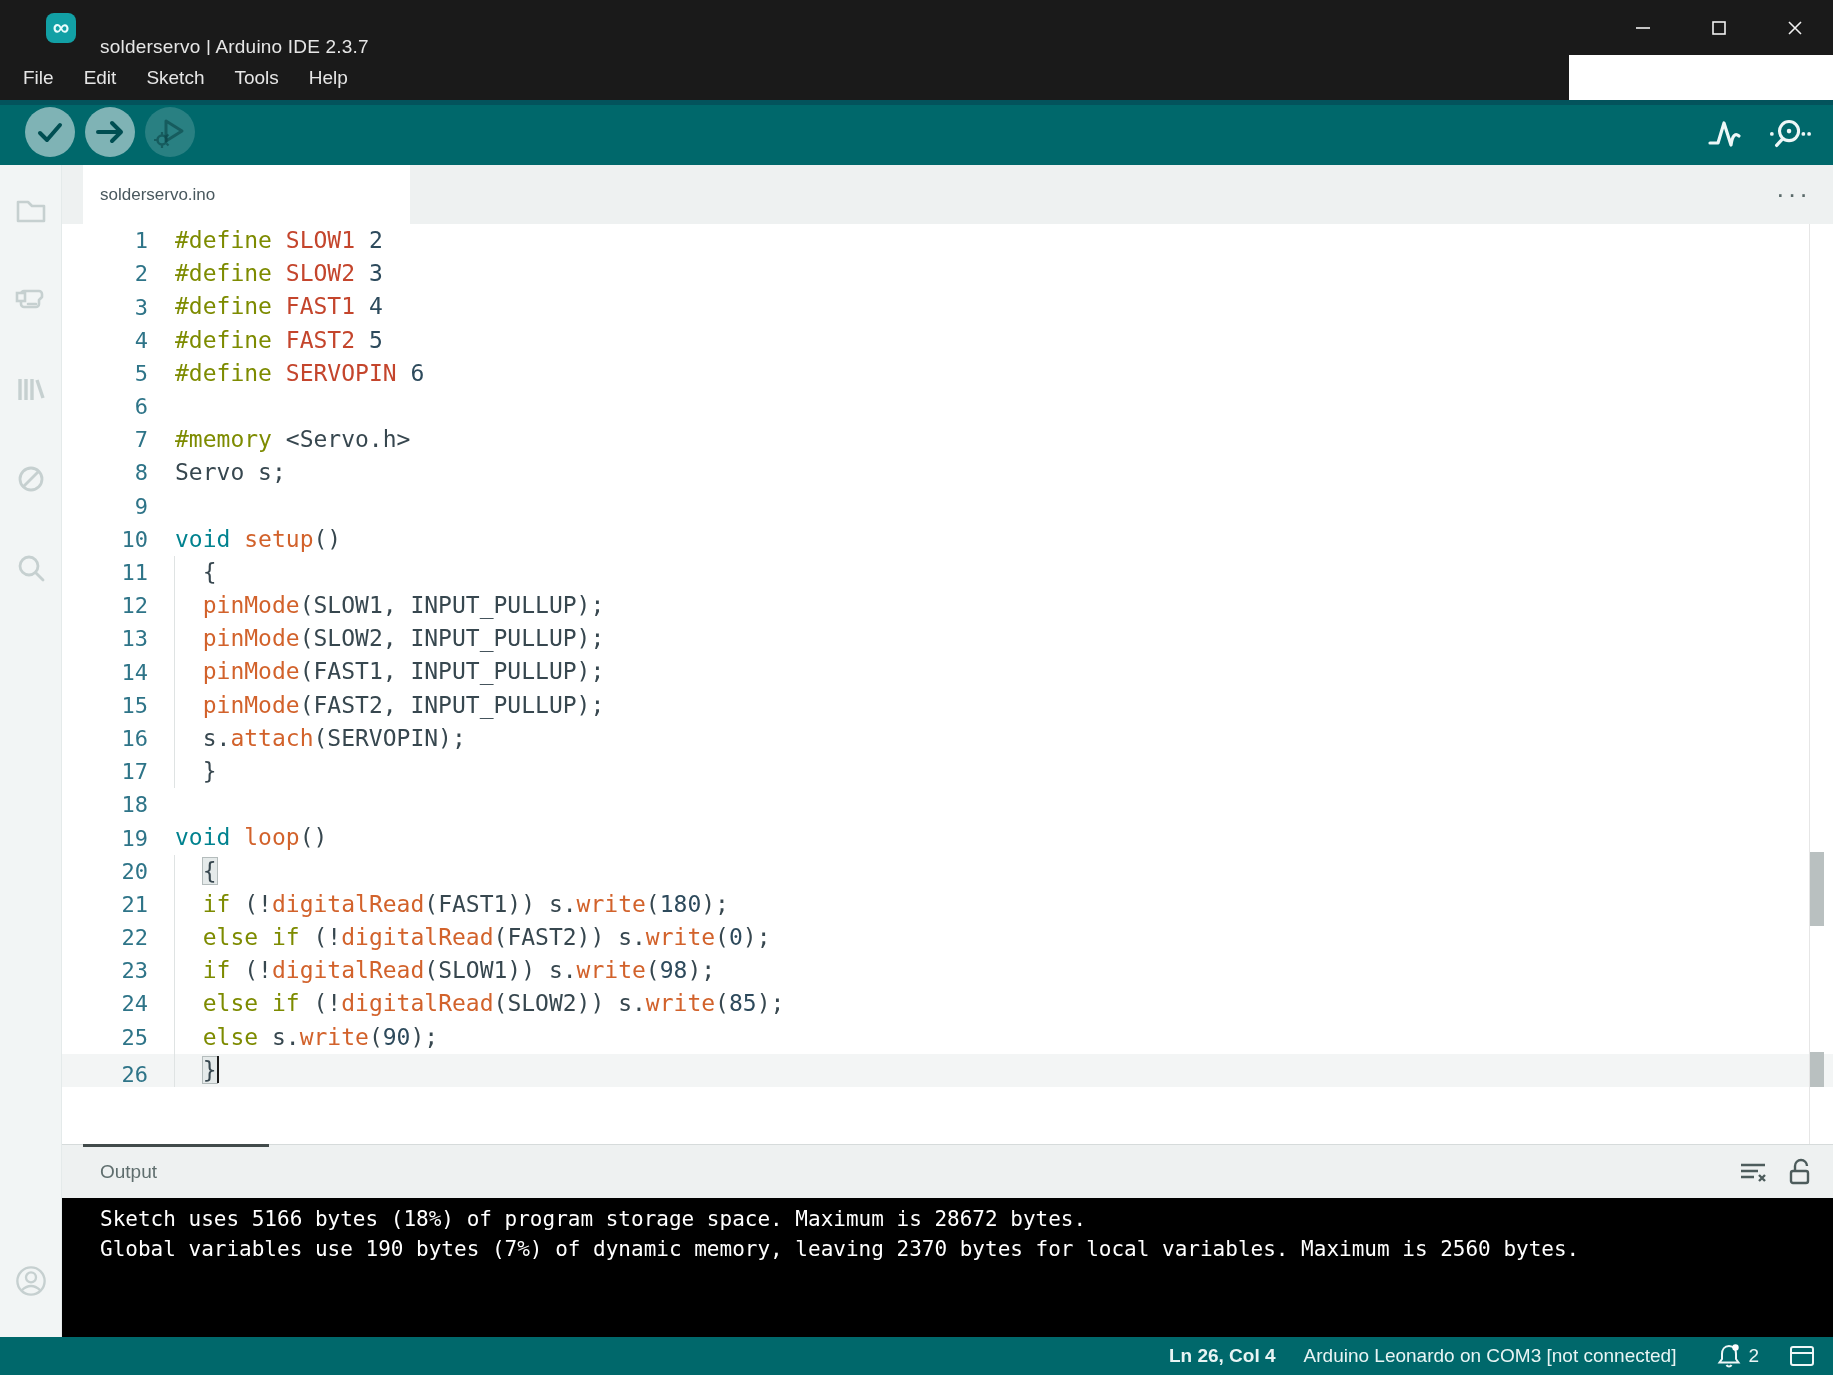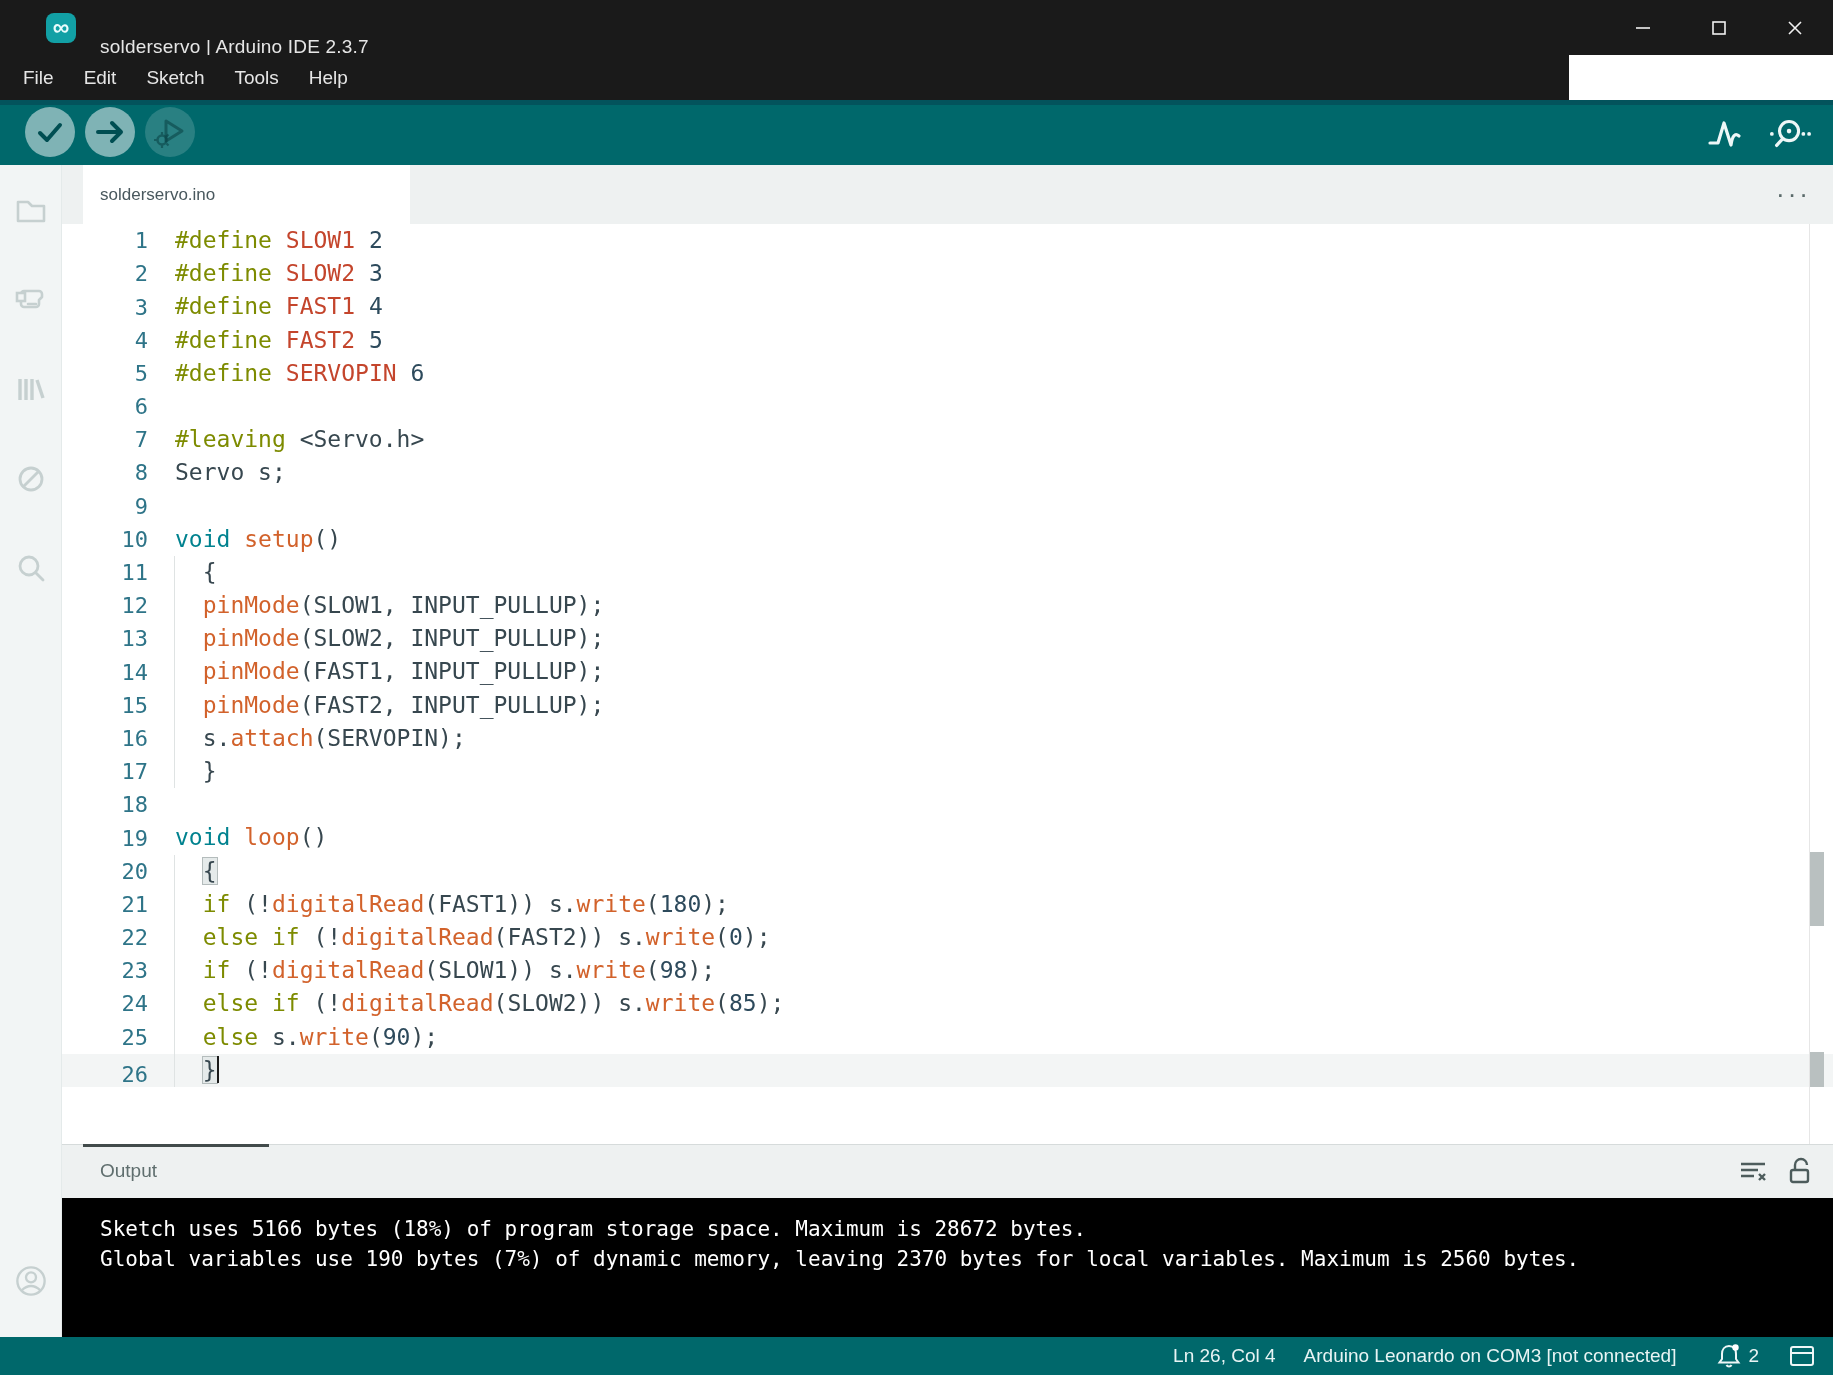--- a/index.html
+++ b/index.html
@@ -78,29 +78,29 @@
   .scroll-thumb { position:absolute; left:1748px; width:14px; background:#b9c0c0; }
 
   
   .out-header { height:55px; background:#eef1f1; border-top:1px solid #d6dbdb;
                 position:relative; display:flex; align-items:center; }
   .out-tab-indicator { position:absolute; left:21px; top:-1px; width:186px; height:3px;
                        background:#424b4b; }
   .out-label { font-size:19px; color:#5f6e6e; margin-left:38px; }
   .out-icons { margin-left:auto; display:flex; gap:16px; padding-right:16px; }
   .out-icons .oic { width:32px; height:32px; display:flex; align-items:center; justify-content:center; }
-  .console { height:141px; background:#000000; padding:16px 0 0 38px; overflow:hidden; }
+  .console { height:141px; background:#000000; padding:6px 0 0 38px; overflow:hidden; }
   .console-line { font-family:"DejaVu Sans Mono", monospace; font-size:21px;
                   line-height:30px; color:#ffffff; white-space:pre; }
 
   
   .statusbar { position:absolute; left:0; top:1337px; width:1833px; height:38px;
                background:#00686b; display:flex; align-items:center; justify-content:flex-end;
                color:#e8f4f4; font-size:19px; }
-  .sb-pos { margin-right:28px; }
+  .sb-pos { margin-right:28px;font-weight:bold; }
   .sb-board { margin-right:40px; }
   .sb-bell { display:flex; align-items:center; gap:6px; margin-right:30px; }
   .sb-panel-icon { margin-right:18px; display:flex; align-items:center; }
 </style>
 </head>
 <body>
 
 <div class="window">
 
   <div class="titlebar">
@@ -253,21 +253,21 @@
             <div class="code-line">
               <span class="ln">5</span>
               <span class="code"><span class="tok-k">#define</span><span class="tok-p"> </span><span class="tok-m">SERVOPIN</span><span class="tok-p"> </span><span class="tok-n">6</span></span>
             </div>
             <div class="code-line">
               <span class="ln">6</span>
               <span class="code"></span>
             </div>
             <div class="code-line">
               <span class="ln">7</span>
-              <span class="code"><span class="tok-k">#leaving</span><span class="tok-p"> &lt;Servo.h&gt;</span></span>
+              <span class="code"><span class="tok-k">#memory</span><span class="tok-p"> &lt;Servo.h&gt;</span></span>
             </div>
             <div class="code-line">
               <span class="ln">8</span>
               <span class="code"><span class="tok-p">Servo s;</span></span>
             </div>
             <div class="code-line">
               <span class="ln">9</span>
               <span class="code"></span>
             </div>
             <div class="code-line">

